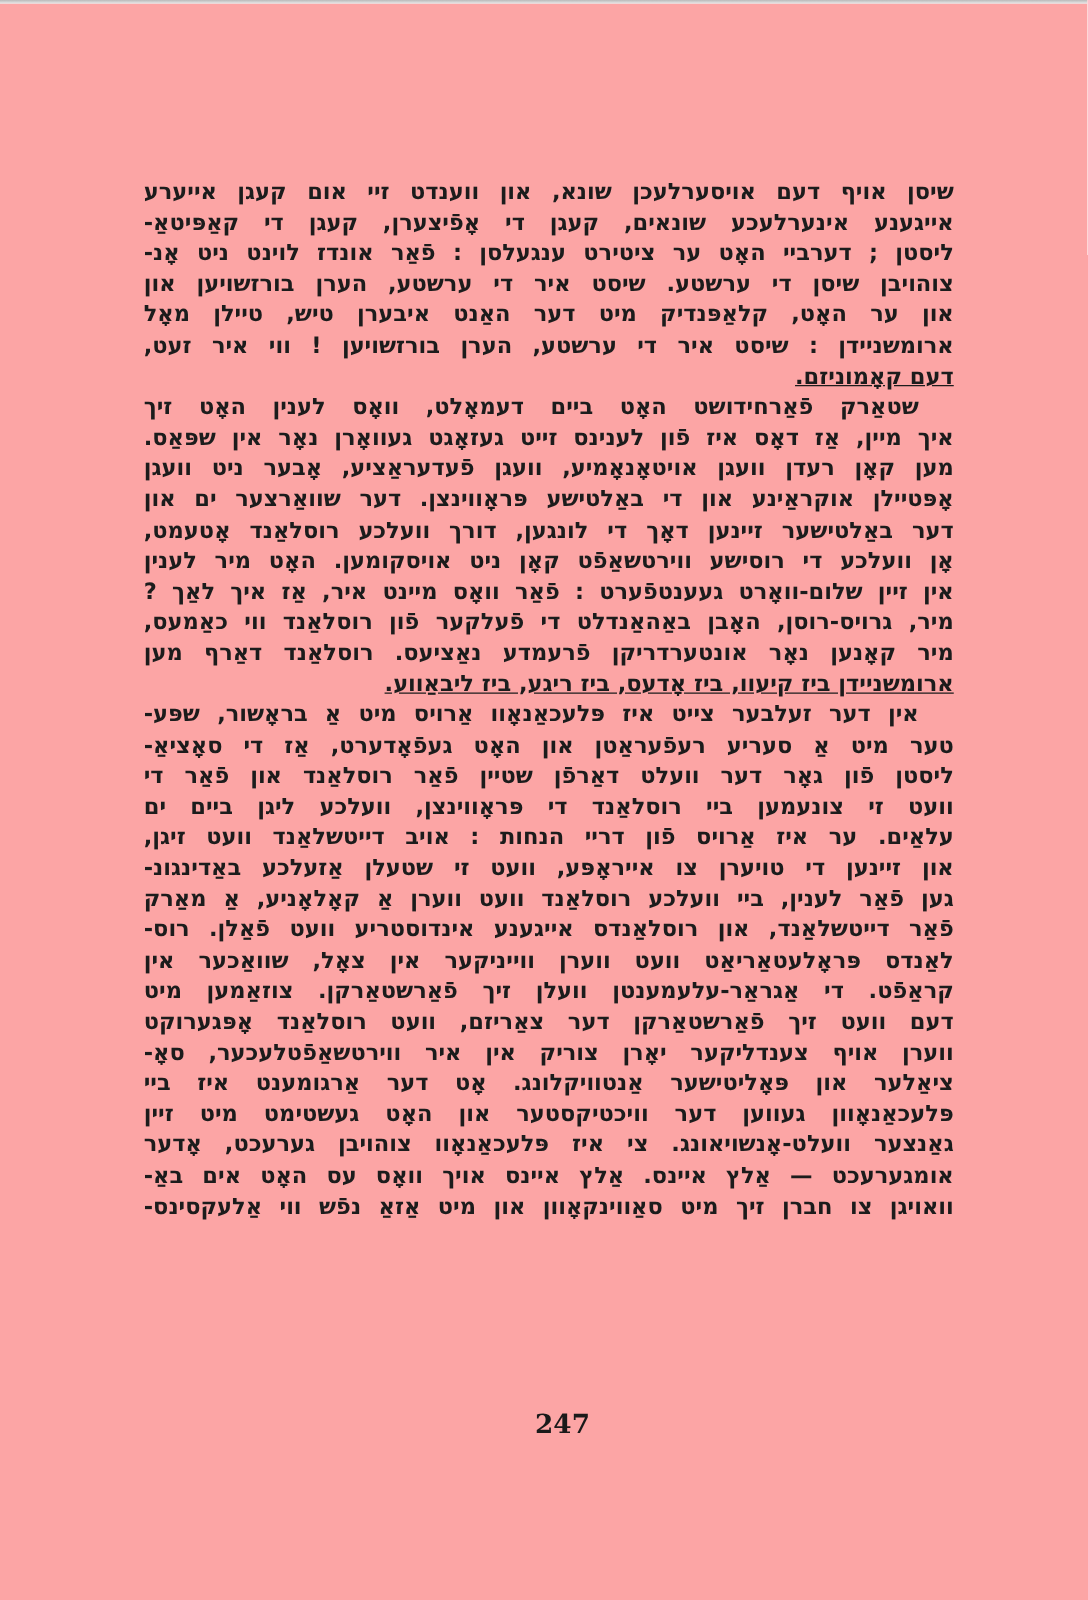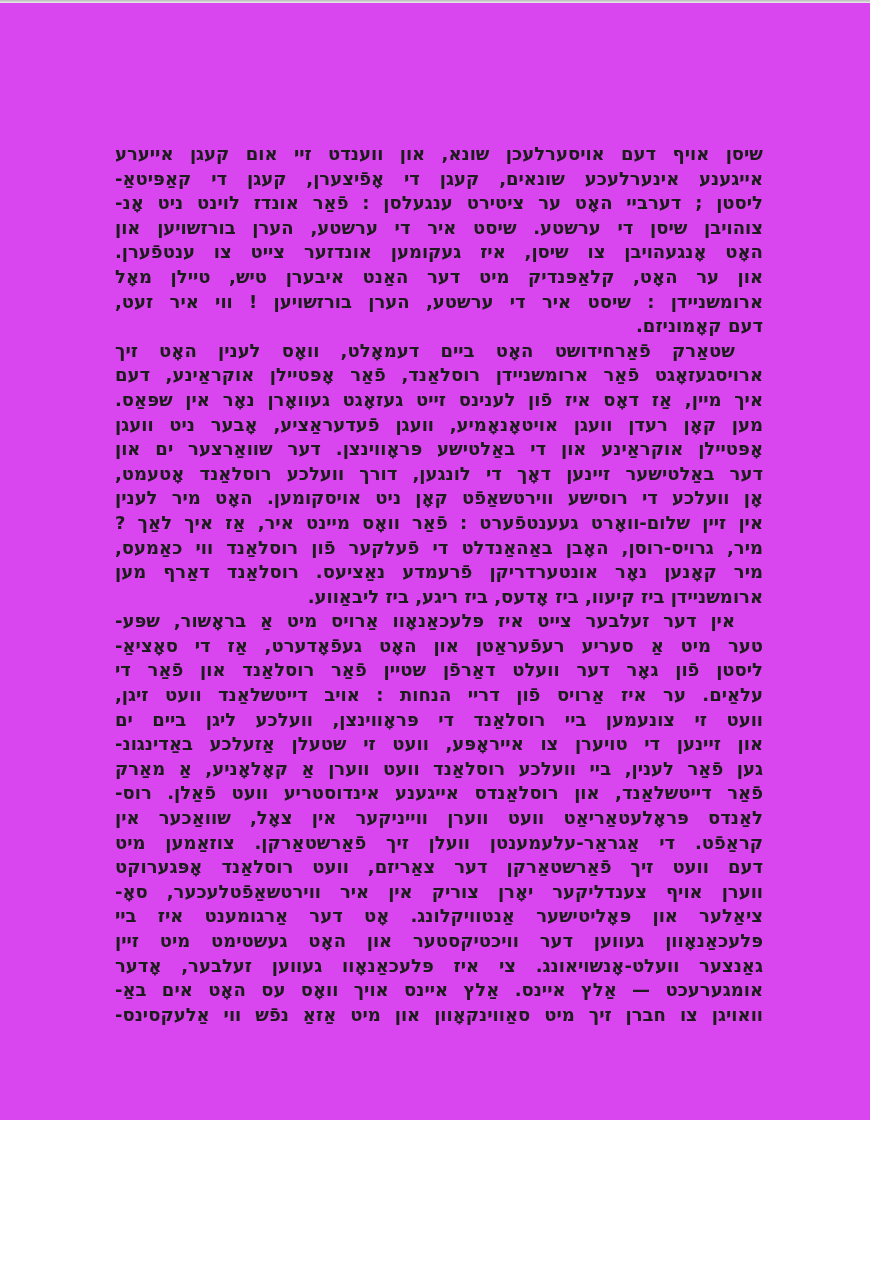--- a/index.html
+++ b/index.html
@@ -3,22 +3,22 @@
 <meta charset="utf-8">
 <style>
   html, body {
     margin: 0;
     padding: 0;
     background: #ffffff;
   }
   .page {
     position: relative;
     width: 870px;
-    height: 1120px;
-    background: #d946ef;
+    height: 1280px;
+    background: #fca5a5;
     overflow: hidden;
     font-family: "DejaVu Sans", sans-serif;
   }
   .top-edge {
     position: absolute;
     top: 0;
     left: 0;
     width: 870px;
     height: 3px;
     background: linear-gradient(to bottom, #b9b9b9, #ececec);
@@ -41,20 +41,21 @@
   }
   .line {
     text-align: justify;
     text-align-last: justify;
   }
   .para.indented .line:first-child {
     text-indent: 28px;
   }
   .para.short-last .line:last-child {
     text-align-last: right;
+    text-decoration: underline;
   }
   .page-number {
     position: absolute;
     top: 1126px;
     left: 15px;
     width: 870px;
     text-align: center;
     color: #1a1a1a;
     font-family: "DejaVu Serif", serif;
     font-weight: 700;
@@ -65,52 +66,50 @@
 <body>
 
 <div class="page">
   <div class="top-edge"></div>
   <main class="text-block">
       <div class="para short-last">
         <div class="line">שיסן אויף דעם אויסערלעכן שונא, און ווענדט זיי אום קעגן אייערע</div>
         <div class="line">אייגענע אינערלעכע שונאים, קעגן די אָפֿיצערן, קעגן די קאַפּיטאַ-</div>
         <div class="line">ליסטן ; דערביי האָט ער ציטירט ענגעלסן : פֿאַר אונדז לוינט ניט אָנ-</div>
         <div class="line">צוהויבן שיסן די ערשטע. שיסט איר די ערשטע, הערן בורזשויען און</div>
-        <div class="line">האָט אָנגעהויבן צו שיסן, איז געקומען אונדזער צייט צו ענטפֿערן.</div>
         <div class="line">און ער האָט, קלאַפּנדיק מיט דער האַנט איבערן טיש, טיילן מאָל</div>
         <div class="line">ארומשניידן : שיסט איר די ערשטע, הערן בורזשויען ! ווי איר זעט,</div>
         <div class="line">דעם קאָמוניזם.</div>
       </div>
       <div class="para indented short-last">
         <div class="line">שטאַרק פֿאַרחידושט האָט ביים דעמאָלט, וואָס לענין האָט זיך</div>
-        <div class="line">ארויסגעזאָגט פֿאַר ארומשניידן רוסלאַנד, פֿאַר אָפּטיילן אוקראַינע, דעם</div>
         <div class="line">איך מיין, אַז דאָס איז פֿון לענינס זייט געזאָגט געוואָרן נאָר אין שפּאַס.</div>
         <div class="line">מען קאָן רעדן וועגן אויטאָנאָמיע, וועגן פֿעדעראַציע, אָבער ניט וועגן</div>
         <div class="line">אָפּטיילן אוקראַינע און די באַלטישע פּראָווינצן. דער שוואַרצער ים און</div>
         <div class="line">דער באַלטישער זיינען דאָך די לונגען, דורך וועלכע רוסלאַנד אָטעמט,</div>
         <div class="line">אָן וועלכע די רוסישע ווירטשאַפֿט קאָן ניט אויסקומען. האָט מיר לענין</div>
         <div class="line">אין זיין שלום-וואָרט געענטפֿערט : פֿאַר וואָס מיינט איר, אַז איך לאַך ?</div>
         <div class="line">מיר, גרויס-רוסן, האָבן באַהאַנדלט די פֿעלקער פֿון רוסלאַנד ווי כאַמעס,</div>
         <div class="line">מיר קאָנען נאָר אונטערדריקן פֿרעמדע נאַציעס. רוסלאַנד דאַרף מען</div>
         <div class="line">ארומשניידן ביז קיעוו, ביז אָדעס, ביז ריגע, ביז ליבאַווע.</div>
       </div>
       <div class="para indented">
         <div class="line">אין דער זעלבער צייט איז פּלעכאַנאָוו אַרויס מיט אַ בראָשור, שפּע-</div>
         <div class="line">טער מיט אַ סעריע רעפֿעראַטן און האָט געפֿאָדערט, אַז די סאָציאַ-</div>
         <div class="line">ליסטן פֿון גאָר דער וועלט דאַרפֿן שטיין פֿאַר רוסלאַנד און פֿאַר די</div>
+        <div class="line">וועט זי צונעמען ביי רוסלאַנד די פּראָווינצן, וועלכע ליגן ביים ים</div>
         <div class="line">עלאַים. ער איז אַרויס פֿון דריי הנחות : אויב דייטשלאַנד וועט זיגן,</div>
-        <div class="line">וועט זי צונעמען ביי רוסלאַנד די פּראָווינצן, וועלכע ליגן ביים ים</div>
         <div class="line">און זיינען די טויערן צו אייראָפּע, וועט זי שטעלן אַזעלכע באַדינגונ-</div>
         <div class="line">גען פֿאַר לענין, ביי וועלכע רוסלאַנד וועט ווערן אַ קאָלאָניע, אַ מאַרק</div>
         <div class="line">פֿאַר דייטשלאַנד, און רוסלאַנדס אייגענע אינדוסטריע וועט פֿאַלן. רוס-</div>
         <div class="line">לאַנדס פּראָלעטאַריאַט וועט ווערן ווייניקער אין צאָל, שוואַכער אין</div>
         <div class="line">קראַפֿט. די אַגראַר-עלעמענטן וועלן זיך פֿאַרשטאַרקן. צוזאַמען מיט</div>
         <div class="line">דעם וועט זיך פֿאַרשטאַרקן דער צאַריזם, וועט רוסלאַנד אָפּגערוקט</div>
         <div class="line">ווערן אויף צענדליקער יאָרן צוריק אין איר ווירטשאַפֿטלעכער, סאָ-</div>
         <div class="line">ציאַלער און פּאָליטישער אַנטוויקלונג. אָט דער אַרגומענט איז ביי</div>
         <div class="line">פּלעכאַנאָוון געווען דער וויכטיקסטער און האָט געשטימט מיט זיין</div>
-        <div class="line">גאַנצער וועלט-אָנשויאונג. צי איז פּלעכאַנאָוו געווען זעלבער, אָדער</div>
+        <div class="line">גאַנצער וועלט-אָנשויאונג. צי איז פּלעכאַנאָוו צוהויבן גערעכט, אָדער</div>
         <div class="line">אומגערעכט — אַלץ איינס. אַלץ איינס אויך וואָס עס האָט אים באַ-</div>
         <div class="line">וואויגן צו חברן זיך מיט סאַווינקאָוון און מיט אַזאַ נפֿש ווי אַלעקסינס-</div>
       </div>
     </main>
   <div class="page-number">247</div>
 </div>
 
 </body></html>

